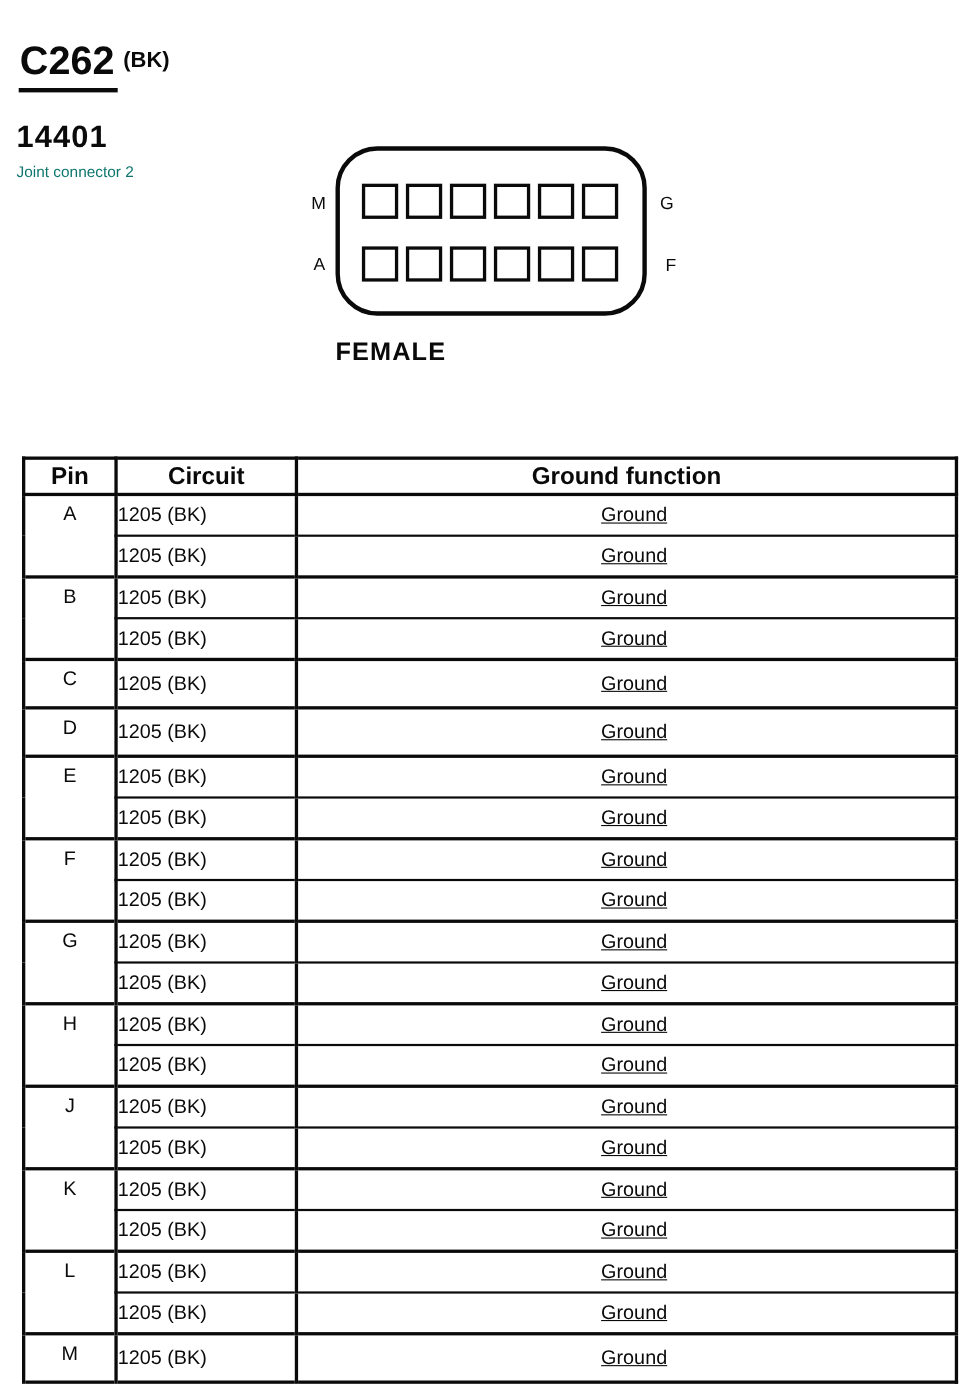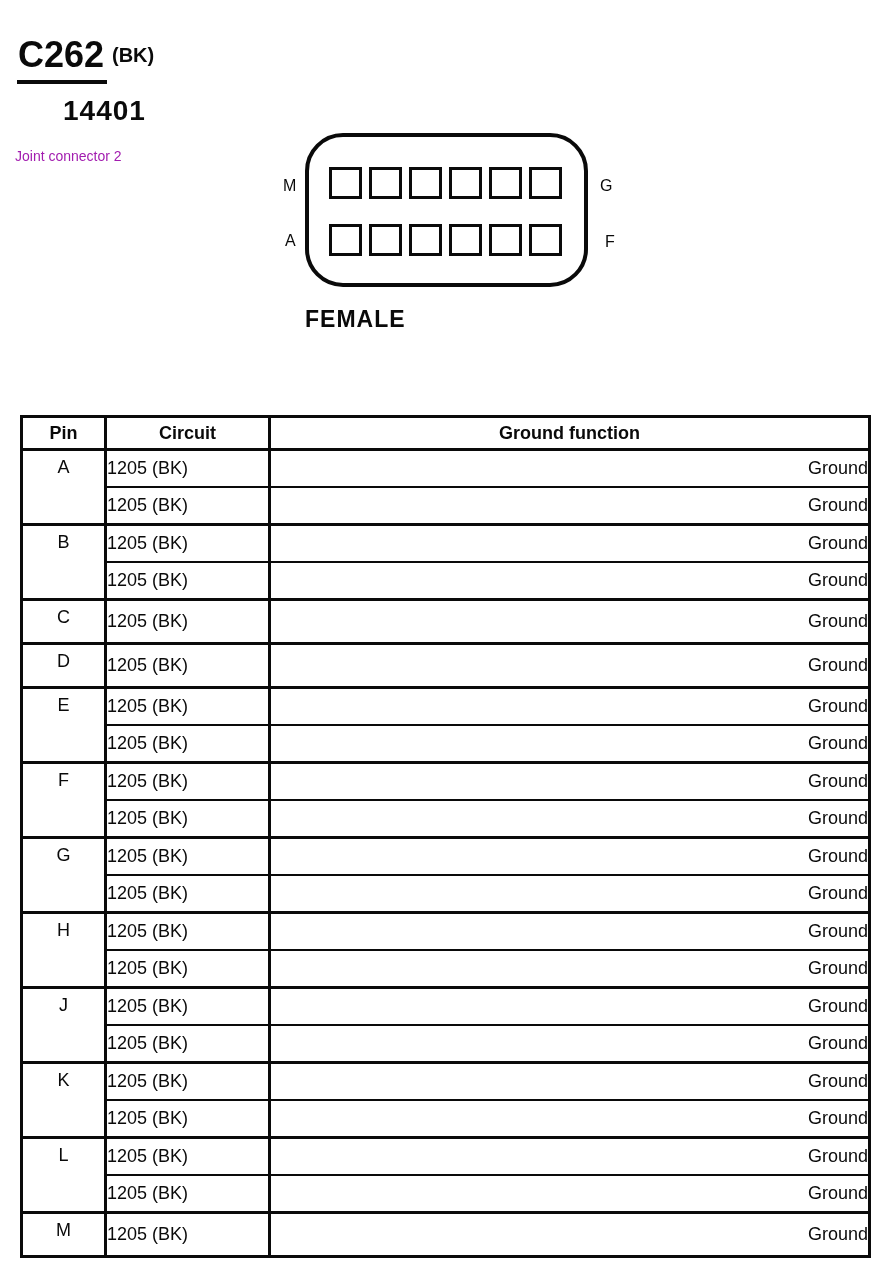--- a/index.html
+++ b/index.html
@@ -19,26 +19,26 @@
     border-bottom: 4px solid #0a0a0a;
     padding: 0 3px 4px 1px;
     display: inline-block;
     text-align: right;
   }
   .ccode {
     position: absolute; left: 112px; top: 44px;
     font-size: 20px; font-weight: bold;
   }
   .part {
-    position: absolute; left: 15px; top: 95px;
-    font-size: 28px; font-weight: bold; letter-spacing: 1px; margin-left: 48px;
+    position: absolute; left: 15px; top: 109px;
+    font-size: 28px; font-weight: bold; letter-spacing: 1px;
   }
   .desc {
     position: absolute; left: 15px; top: 148px;
-    font-size: 14px; color: #a21caf;
+    font-size: 14px; color: #0f766e;
   }
 
   
   .connector-body {
     position: absolute; left: 305px; top: 133px;
     width: 275px; height: 146px;
     border: 4px solid #0a0a0a;
     border-radius: 38px;
     background: #ffffff;
   }
@@ -70,41 +70,41 @@
   
   table.pin-table {
     position: absolute; left: 20px; top: 415px;
     width: 851px;
     border-collapse: collapse;
     table-layout: fixed;
     border: 3px solid #0a0a0a;
   }
   .pin-table th {
     border: 3px solid #0a0a0a;
-    font-size: 18px; font-weight: bold;
+    font-size: 22px; font-weight: bold;
     height: 30px; text-align: center;
     padding: 0;
   }
   .pin-table td {
     border: 2px solid #0a0a0a;
     font-size: 18px;
     height: 35px;
     padding: 0;
     background: #ffffff;
   }
   .pin-table tr.group-start td { border-top: 3px solid #0a0a0a; }
   .pin-table td.pin {
     text-align: center;
     vertical-align: top;
     padding-top: 6px;
     border-left: 3px solid #0a0a0a;
     border-right: 3px solid #0a0a0a;
   }
   .pin-table td.circuit { text-align: left; border-right: 3px solid #0a0a0a; }
-  .pin-table td.func { text-align: right; padding-left: 14px; }
+  .pin-table td.func { text-align: center; padding-left: 14px; text-decoration: underline; }
 </style>
 </head>
 <body>
 
 <span class="cid">C262</span>
 <span class="ccode">(BK)</span>
 <div class="part">14401</div>
 <div class="desc">Joint connector 2</div>
 
 <div class="connector-body">

